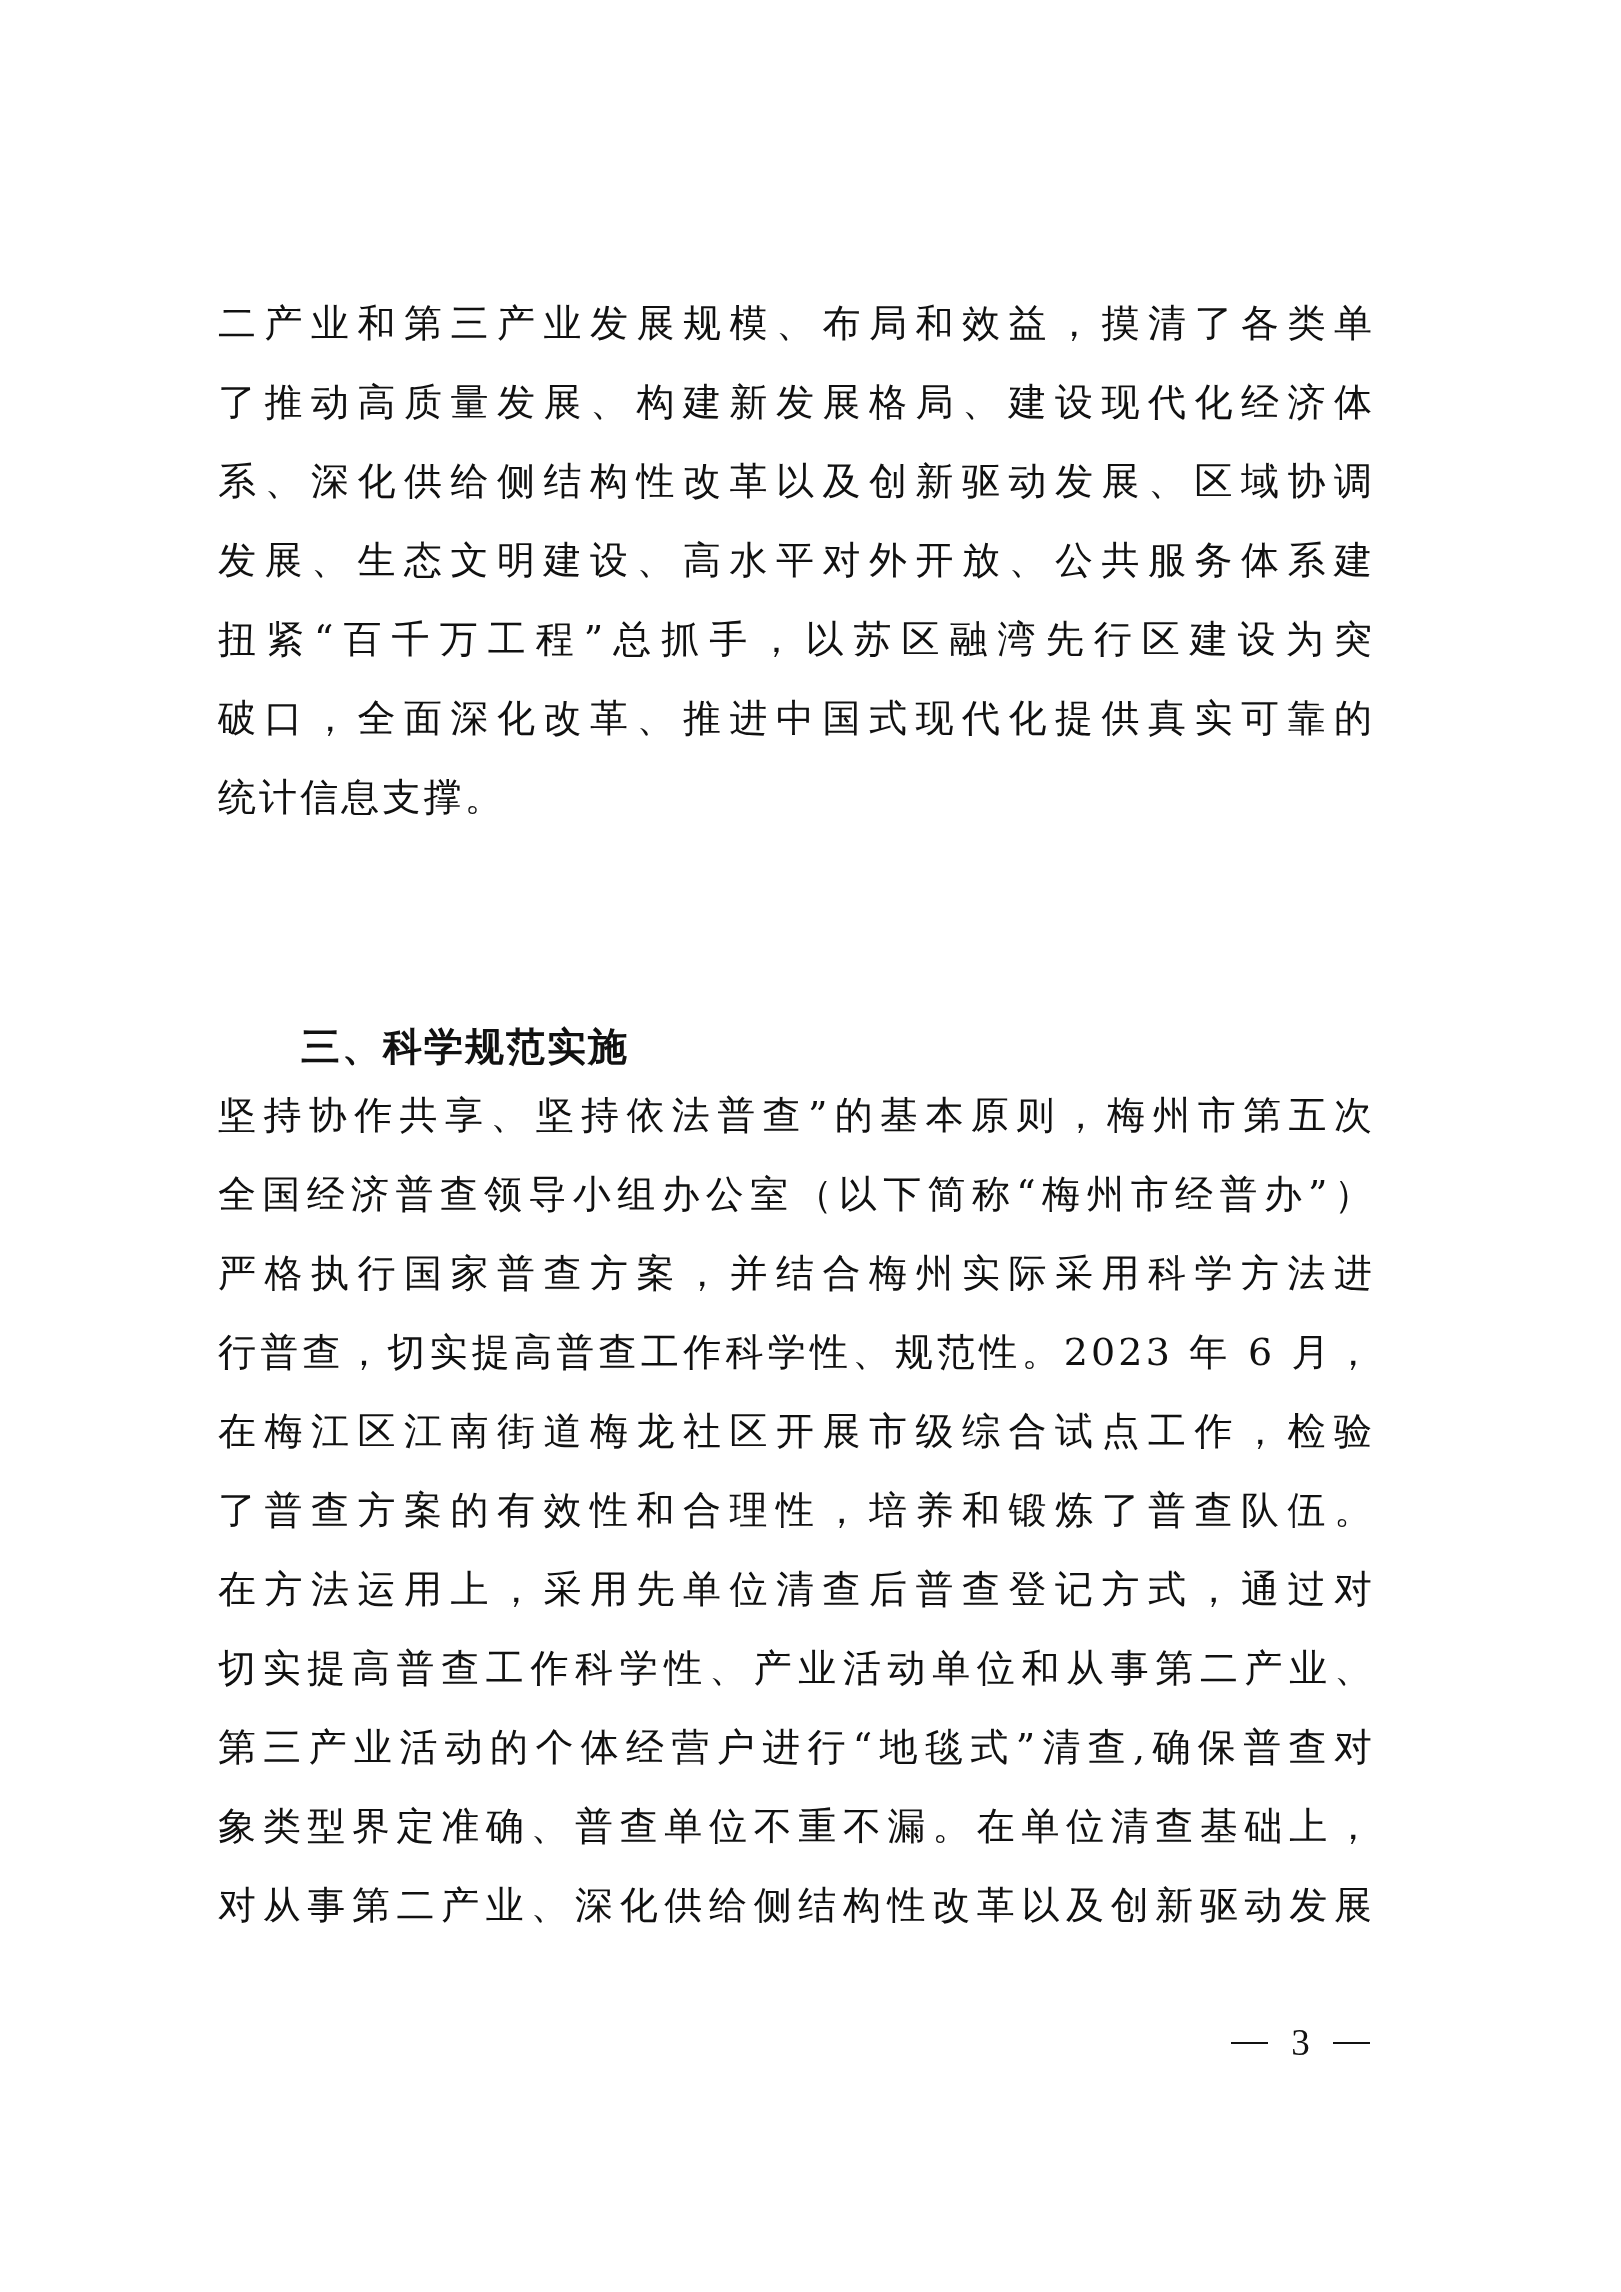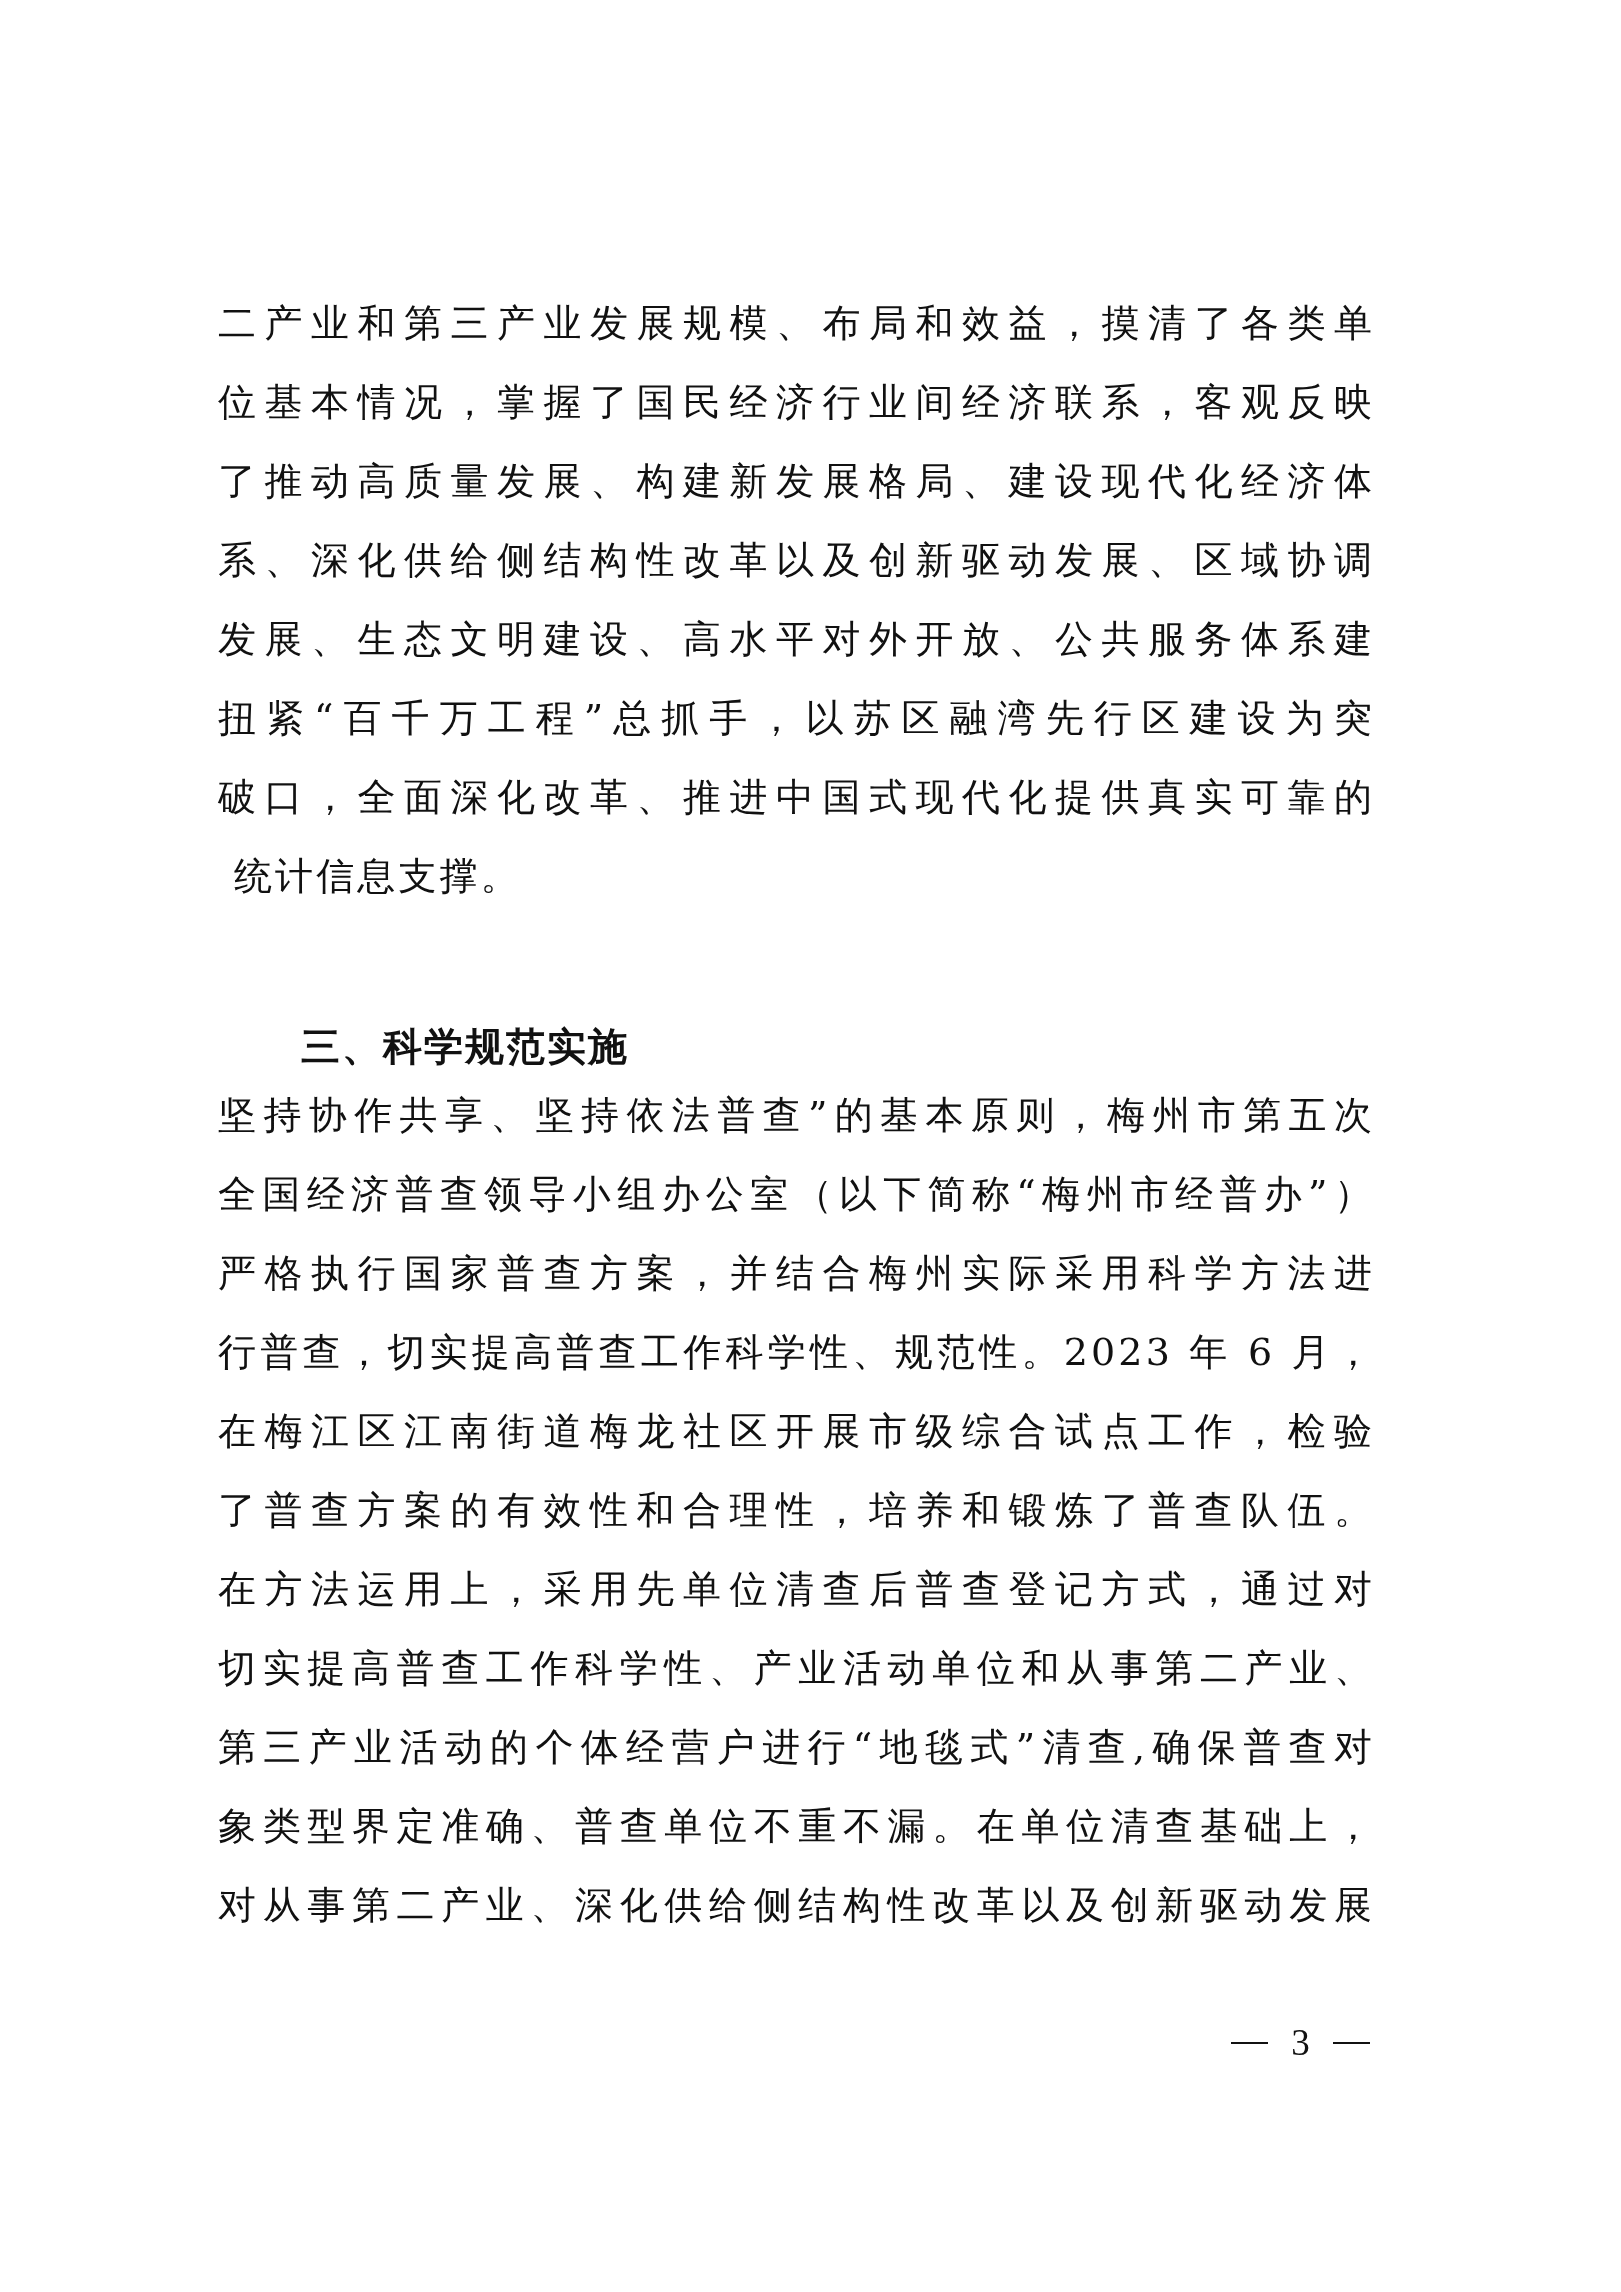--- a/index.html
+++ b/index.html
@@ -33,21 +33,20 @@
       color: #111111;
     }
     .line {
       display: block;
       height: 79px;
       text-align: justify;
       text-align-last: justify;
     }
     .line.last {
       text-align-last: left;
-      margin-left: 16px;
     }
     .indent {
       padding-left: 93px;
     }
     .block-1 { top: 284px; }
     .heading {
       position: absolute;
       left: 301px;
       top: 1017px;
       font-family: Liberation Sans, sans-serif;
@@ -80,21 +79,20 @@
       background: #111111;
     }
   </style>
 </head>
 <body>
 
 <div class="page">
 
   <div class="body-text block-1">
     <span class="line">二产业和第三产业发展规模、布局和效益，摸清了各类单</span>
-    <span class="line">位基本情况，掌握了国民经济行业间经济联系，客观反映</span>
     <span class="line">了推动高质量发展、构建新发展格局、建设现代化经济体</span>
     <span class="line">系、深化供给侧结构性改革以及创新驱动发展、区域协调</span>
     <span class="line">发展、生态文明建设、高水平对外开放、公共服务体系建</span>
     <span class="line">扭紧“百千万工程”总抓手，以苏区融湾先行区建设为突</span>
     <span class="line">破口，全面深化改革、推进中国式现代化提供真实可靠的</span>
     <span class="line last">统计信息支撑。</span>
   </div>
 
   <div class="heading">三、科学规范实施</div>
 

